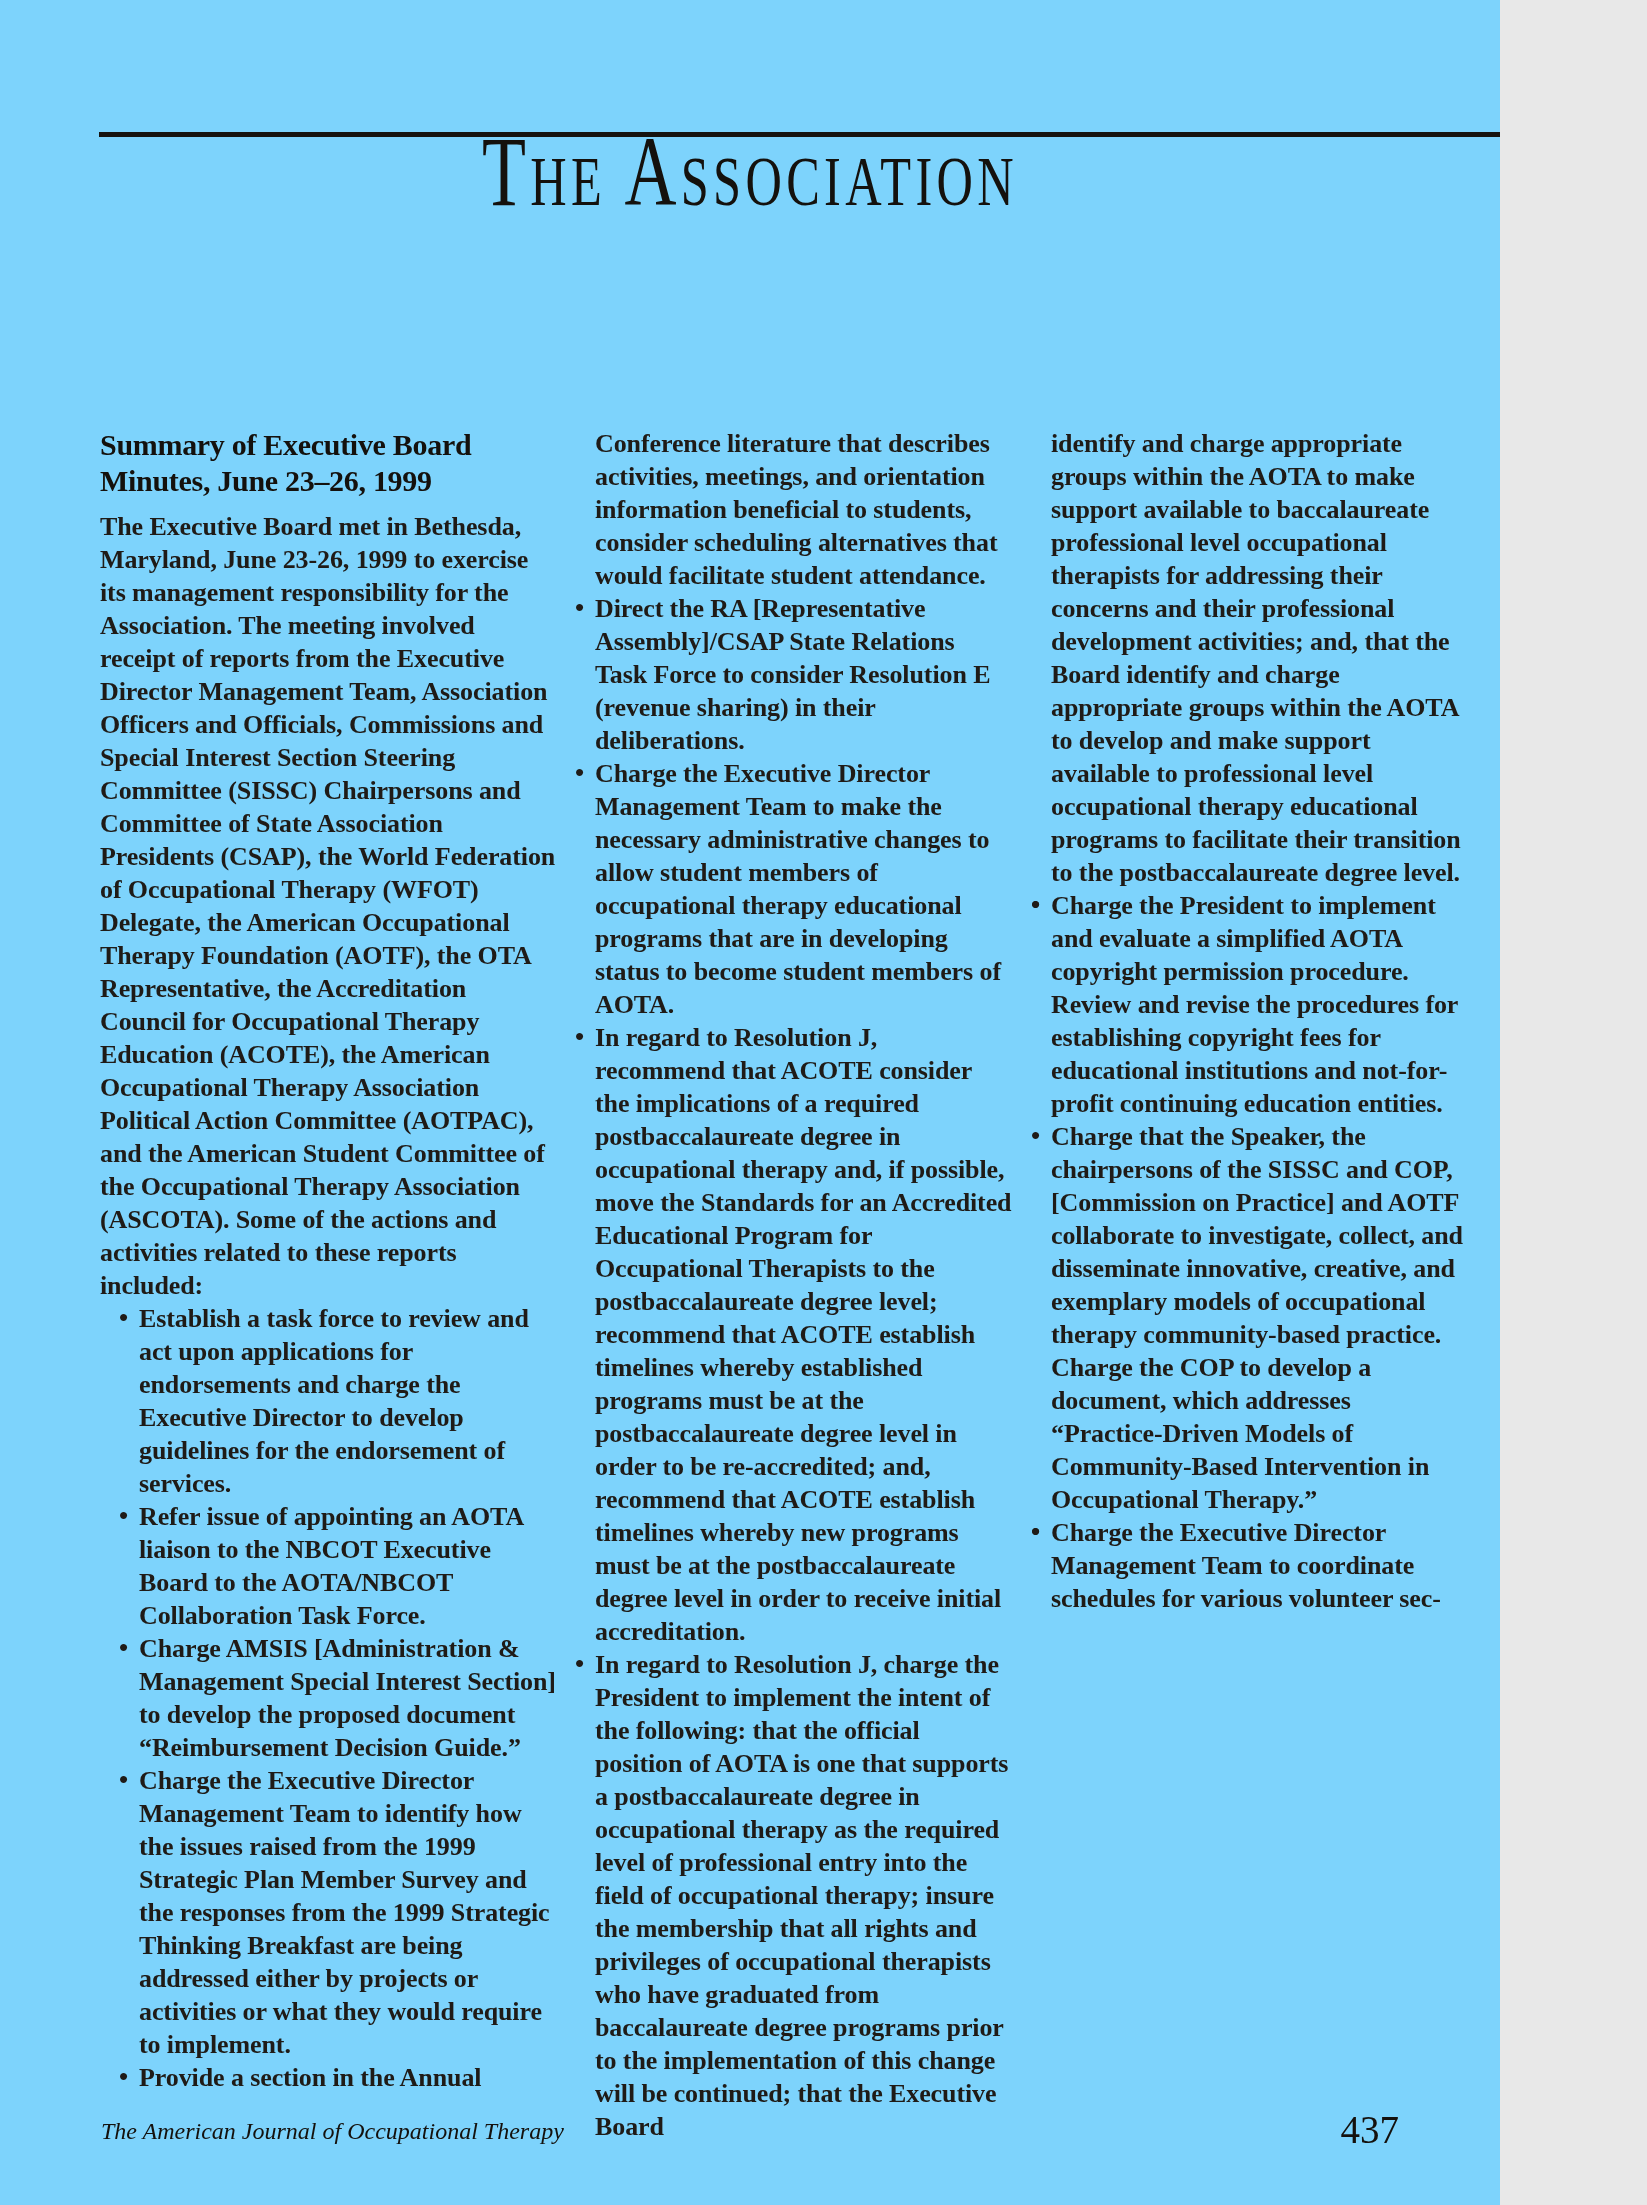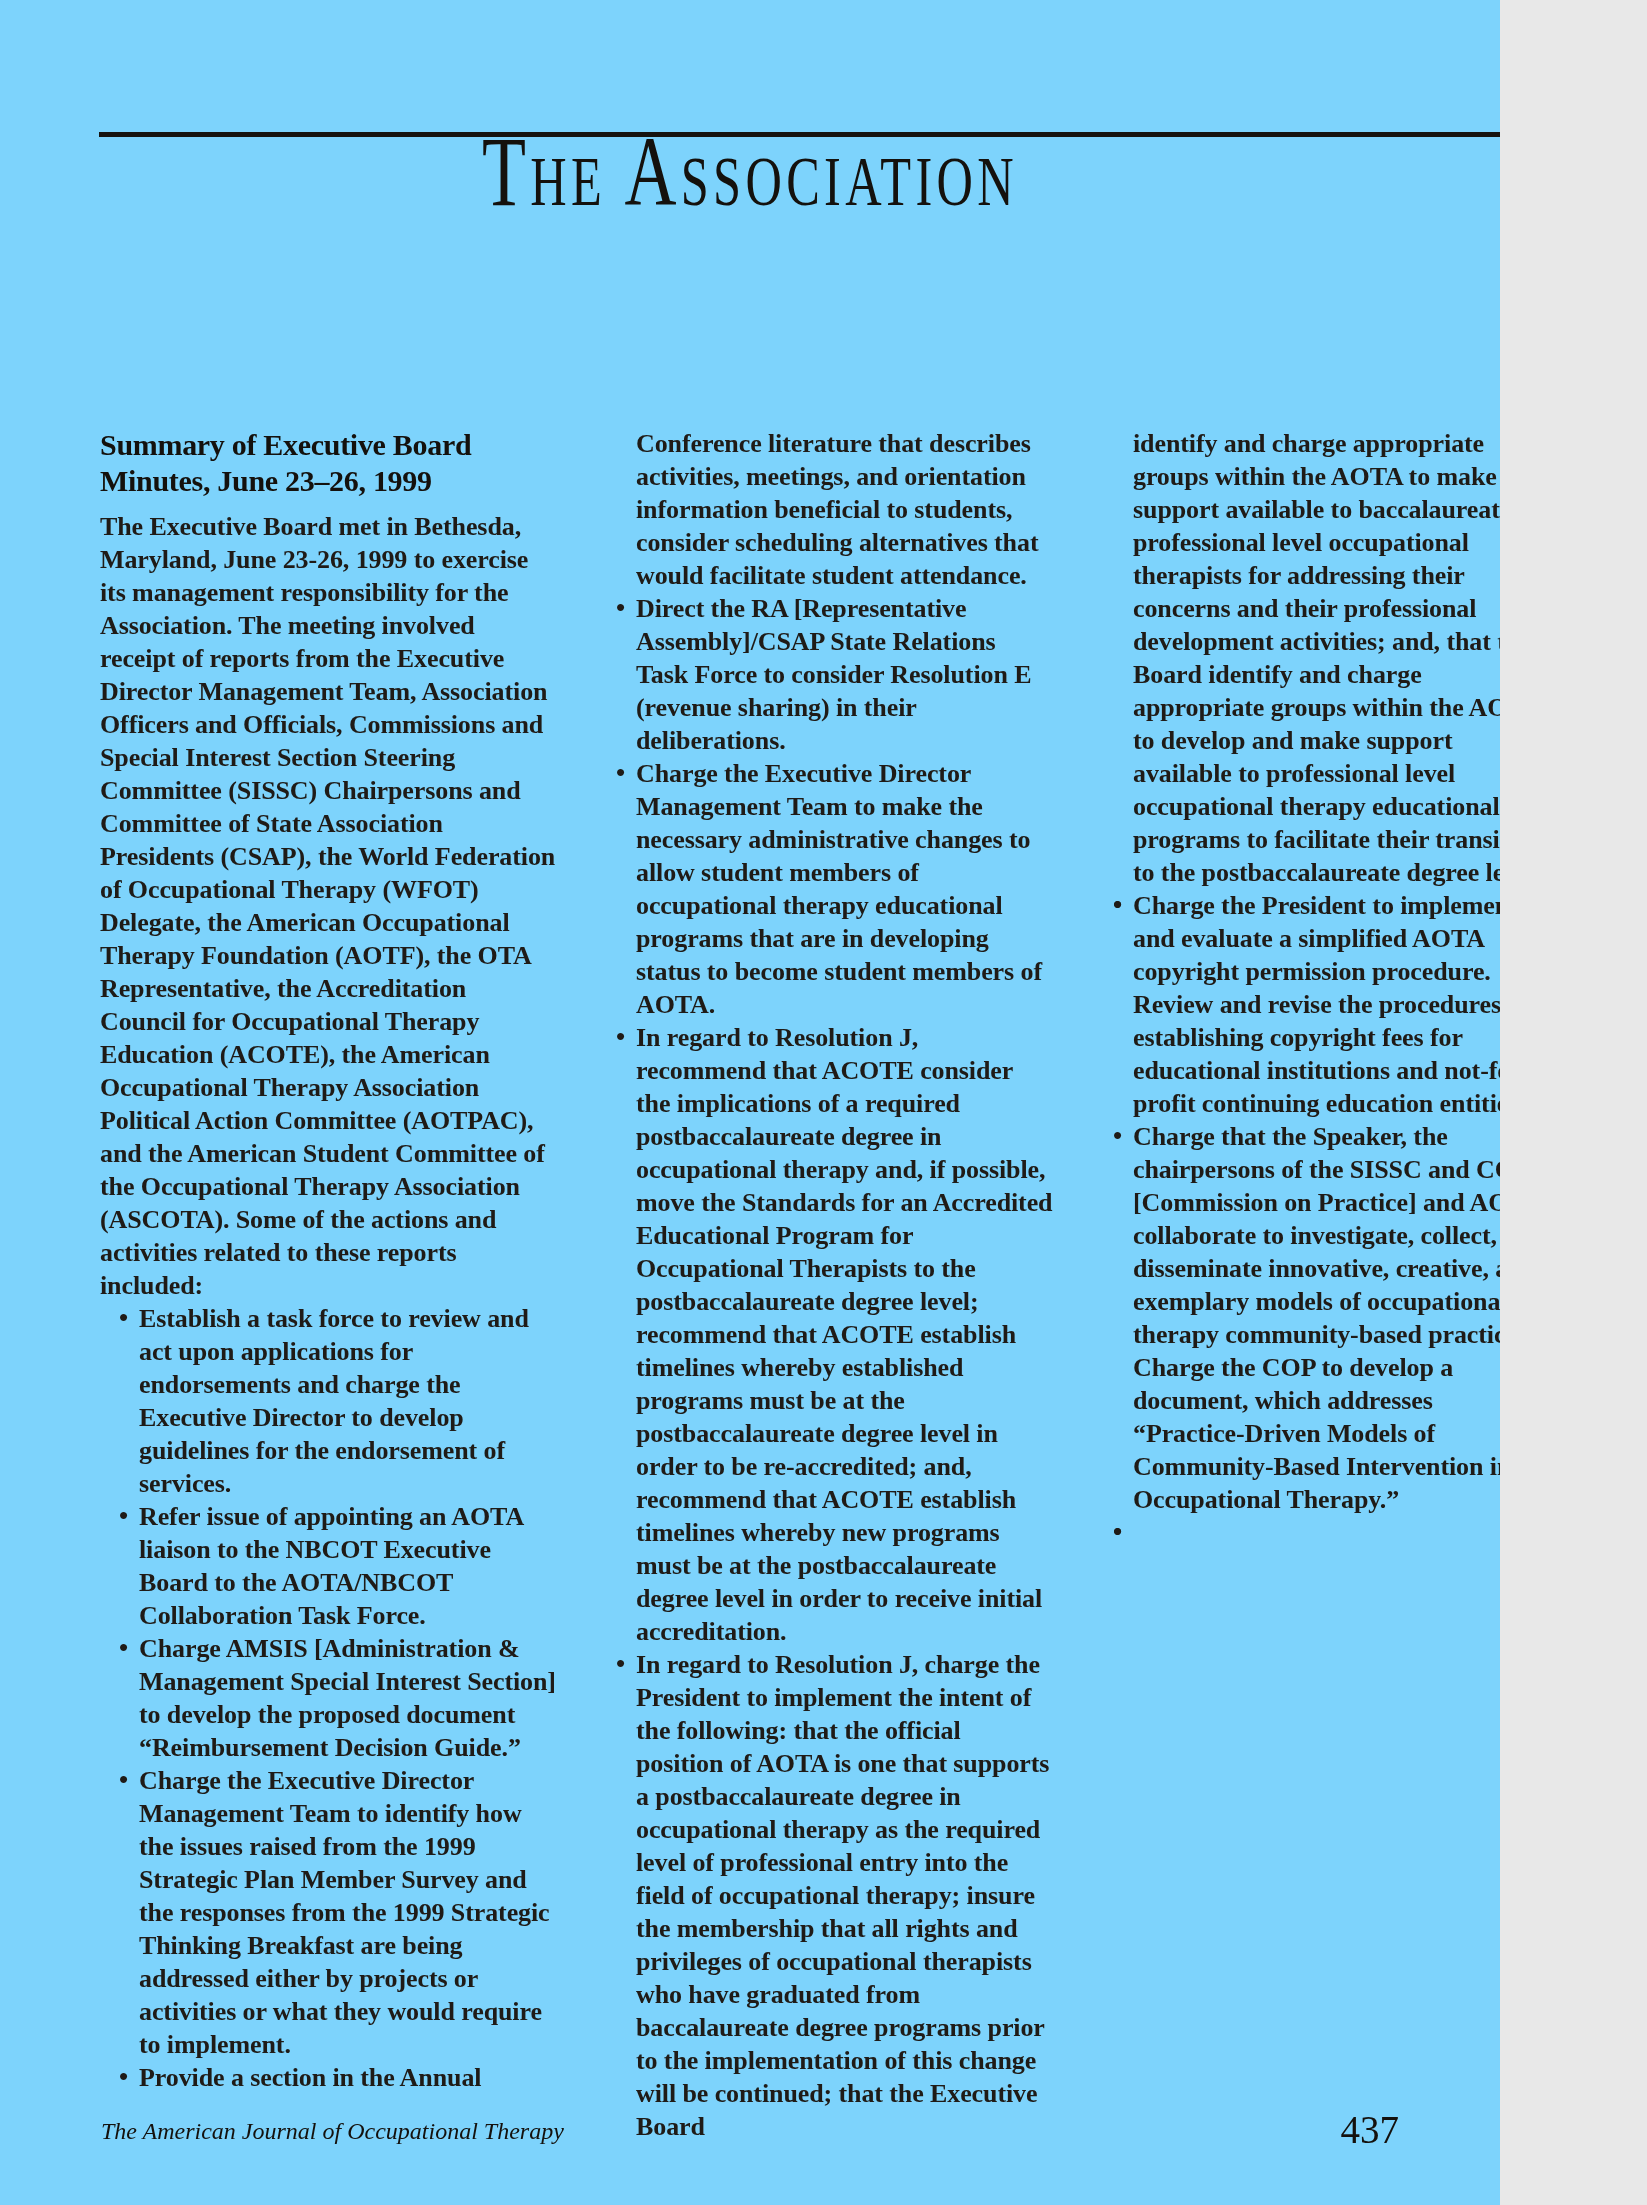--- a/index.html
+++ b/index.html
@@ -24,21 +24,21 @@
     font-size:100px;
     line-height:1.15;
     letter-spacing:6px;
     color:#14110d;
     transform:scaleX(0.72);
     transform-origin:50% 50%;
     white-space:nowrap;
   }
   .columns{
     position:absolute;left:100px;top:427px;width:1450px;
-    display:flex;gap:41px;align-items:flex-start;
+    display:flex;align-items:flex-start;
   }
   .col{
     flex:0 0 456px;width:456px;
     font-size:26px;line-height:33px;
     text-align:left;
     letter-spacing:-0.1px;
   }
   .heading{
     margin:0 0 10.8px 0;
     font-size:30px;line-height:36px;
@@ -86,20 +86,20 @@
         <div class="block bullet"><span class="dot">•</span><span>Charge the Executive Director Management Team to make the necessary administrative changes to allow student members of occupational therapy educational programs that are in developing status to become student members of AOTA.</span></div>
         <div class="block bullet"><span class="dot">•</span><span>In regard to Resolution J, recommend that ACOTE consider the implications of a required postbaccalaureate degree in occupational therapy and, if possible, move the Standards for an Accredited Educational Program for Occupational Therapists to the postbaccalaureate degree level; recommend that ACOTE establish timelines whereby established programs must be at the postbaccalaureate degree level in order to be re-accredited; and, recommend that ACOTE establish timelines whereby new programs must be at the postbaccalaureate degree level in order to receive initial accreditation.</span></div>
         <div class="block bullet"><span class="dot">•</span><span>In regard to Resolution J, charge the President to implement the intent of the following: that the official position of AOTA is one that supports a postbaccalaureate degree in occupational therapy as the required level of professional entry into the field of occupational therapy; insure the membership that all rights and privileges of occupational therapists who have graduated from baccalaureate degree programs prior to the implementation of this change will be continued; that the Executive Board</span></div>
       </section>
       <section class="col">
         <div class="block cont">identify and charge appropriate groups within the AOTA to make support available to baccalaureate professional level occupational therapists for addressing their concerns and their professional development activities; and, that the Board identify and charge appropriate groups within the AOTA to develop and make support available to professional level occupational therapy educational programs to facilitate their transition to the postbaccalaureate degree level.</div>
         <div class="block bullet"><span class="dot">•</span></div>
         <div class="block bullet"><span class="dot">•</span><span>Charge the President to implement and evaluate a simplified AOTA copyright permission procedure. Review and revise the procedures for establishing copyright fees for educational institutions and not-for-profit continuing education entities.</span></div>
         <div class="block bullet"><span class="dot">•</span><span>Charge that the Speaker, the chairpersons of the SISSC and COP, [Commission on Practice] and AOTF collaborate to investigate, collect, and disseminate innovative, creative, and exemplary models of occupational therapy community-based practice. Charge the COP to develop a document, which addresses “Practice-Driven Models of Community-Based Intervention in Occupational Therapy.”</span></div>
         <div class="block bullet"><span class="dot">•</span></div>
-        <div class="block bullet"><span class="dot">•</span></div>
+        <div class="block bullet"><span class="dot">•</span><span>Charge the Executive Director Management Team to coordinate schedules for various volunteer sec-</span></div>
       </section>
     </div>
 
   <div class="footer-journal">The American Journal of Occupational Therapy</div>
   <div class="footer-page">437</div>
 </div>
 
 
 </body></html>

